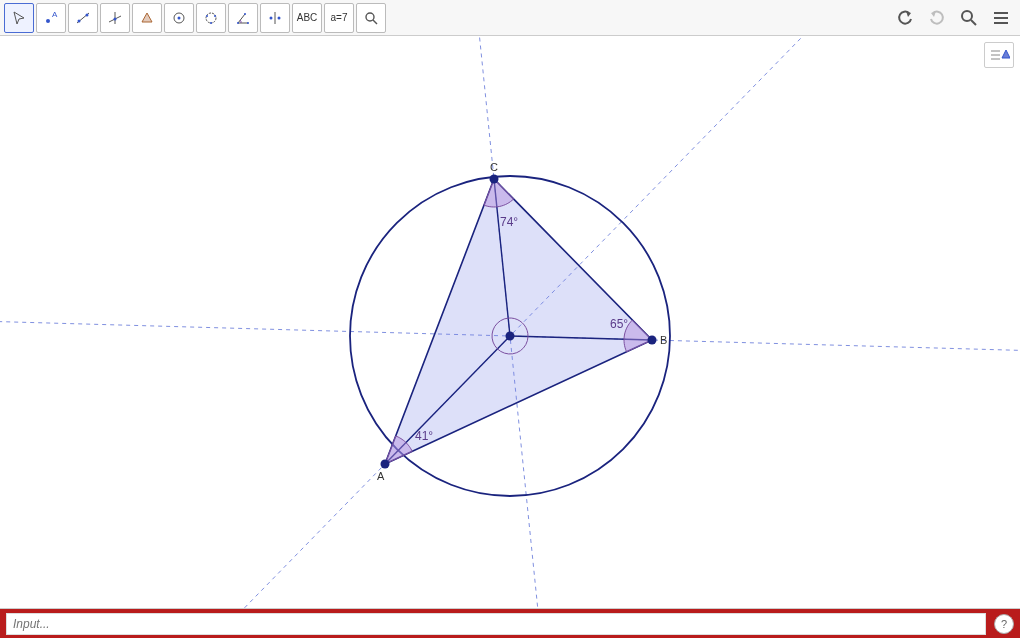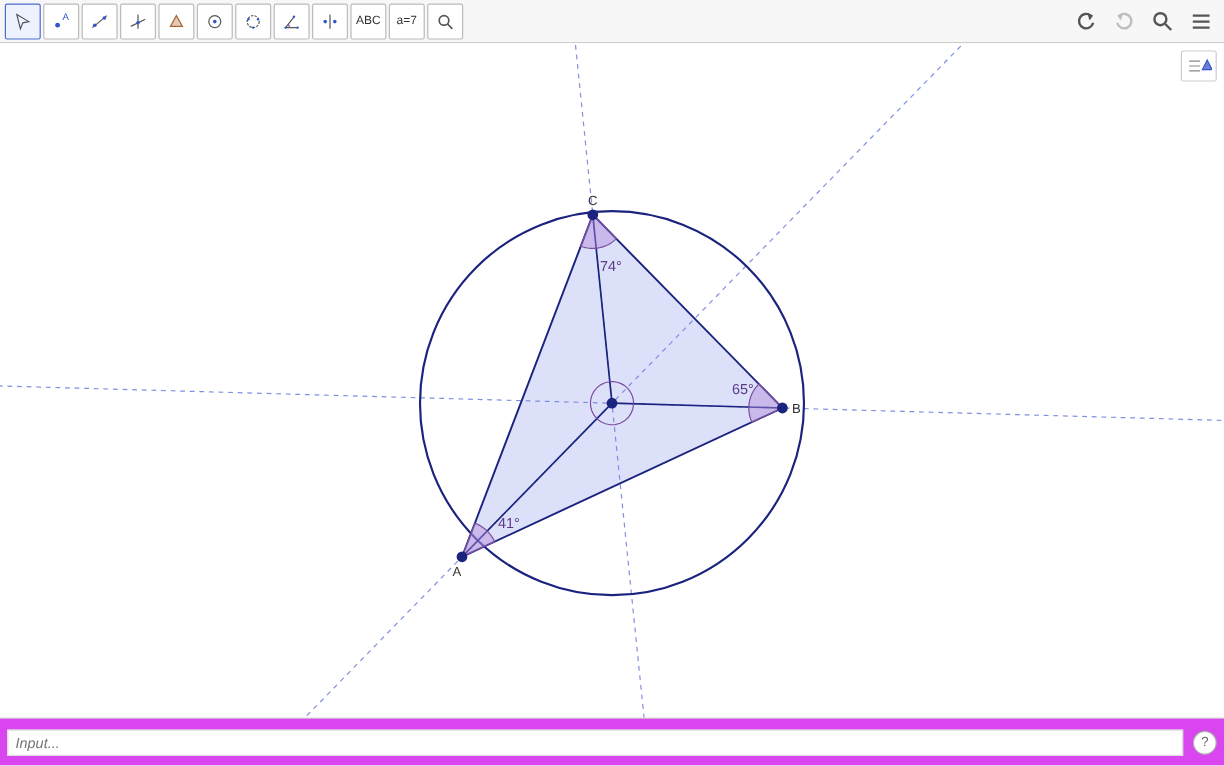--- a/index.html
+++ b/index.html
@@ -20,21 +20,21 @@
   .tool-btn svg, .rt-btn svg { pointer-events: none; }
   .tool-label { font-size: 10px; color: #333; text-align: center; }
   .canvas-wrap { flex: 1; position: relative; background: #fff; overflow: hidden; }
   .style-panel {
     position: absolute; top: 6px; right: 6px; width: 30px; height: 26px;
     border: 1px solid #ccc; background: #fff; display: flex; align-items: center;
     justify-content: center; cursor: pointer; border-radius: 2px;
   }
   .input-bar {
     display: flex; align-items: center; border-top: 1px solid #ccc;
-    background: #d946ef; height: 40px; padding: 0 6px;
+    background: #b91c1c; height: 30px; padding: 0 6px;
   }
   .input-bar input {
     flex: 1; border: 1px solid #ddd; background: #fff; height: 22px;
     padding: 0 6px; font-size: 12px; color: #666; font-style: italic;
   }
   .help-btn {
     width: 20px; height: 20px; margin-left: 8px; border: 1px solid #aaa;
     border-radius: 50%; display: flex; align-items: center; justify-content: center;
     font-size: 11px; color: #666; cursor: pointer; background: #fff;
   }

